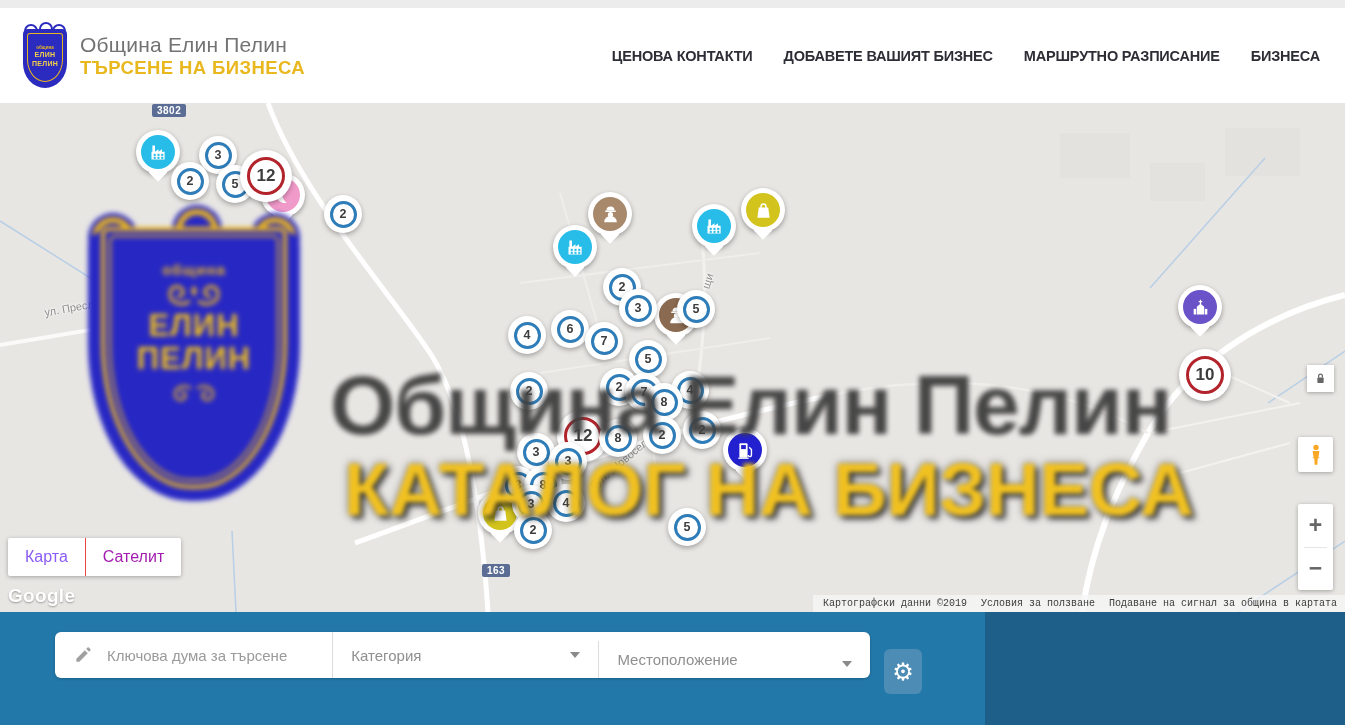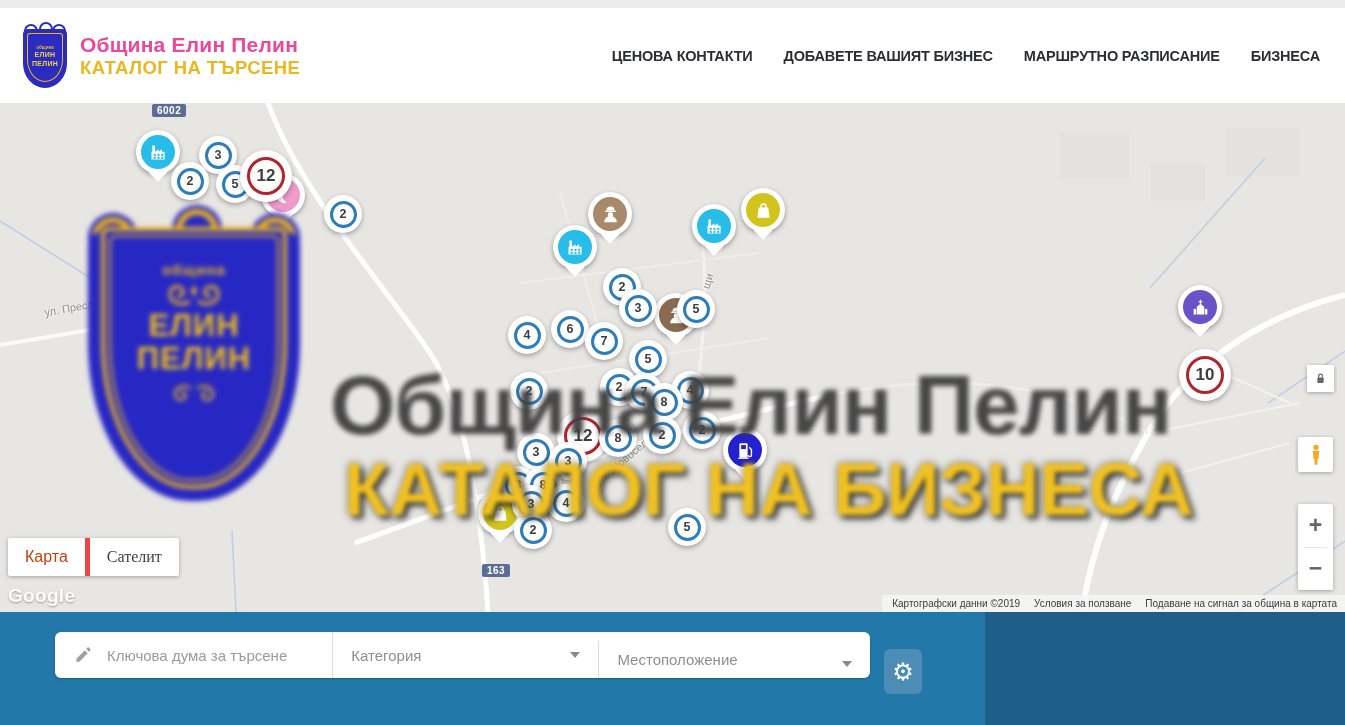--- a/index.html
+++ b/index.html
@@ -10,21 +10,21 @@
   .header{position:absolute;top:8px;left:0;width:100%;height:95px;background:#fff;border-bottom:1px solid #e4e4e4;display:flex;align-items:center;}
   .brand{display:flex;align-items:center;margin-left:22px;gap:12px;}
   .logo{width:46px;height:64px;position:relative;flex:0 0 auto;}
   .logo .curl{position:absolute;top:0;width:10px;height:10px;border:2px solid #2b2bc0;border-radius:50%;background:#fff;}
   .logo .curl.c1{left:2px}.logo .curl.c2{left:17px;top:-2px}.logo .curl.c3{right:2px}
   .logo .shield{position:absolute;top:5px;left:1px;right:1px;bottom:0;background:#2b2bc0;border-radius:5px 5px 50% 50%/5px 5px 42% 42%;}
   .logo .in{position:absolute;top:9px;left:5px;right:5px;bottom:6px;border:1.5px solid #e8b520;border-radius:3px 3px 50% 50%/3px 3px 46% 46%;display:flex;flex-direction:column;align-items:center;justify-content:center;line-height:1.25;}
   .logo .t0{font-size:4.5px;color:#e8b520;font-weight:bold;}
   .logo .t1{font-size:7px;color:#f3d247;font-weight:bold;letter-spacing:.3px;}
   .brand-text{display:flex;flex-direction:column;line-height:1.15;}
-  .brand-title{font-size:21px;font-weight:bold;color:#ec4899;letter-spacing:.2px;}
+  .brand-title{font-size:21px;font-weight:normal;color:#737373;letter-spacing:.2px;}
   .brand-sub{font-size:18.5px;font-weight:bold;color:#e9b81f;letter-spacing:.4px;}
   .nav{margin-left:auto;margin-right:25px;display:flex;gap:31px;}
   .nav a{font-size:14.5px;font-weight:bold;color:#2d2d36;text-decoration:none;letter-spacing:-.2px;cursor:pointer;}
 
   
   .map{position:absolute;top:103px;left:0;width:1345px;height:509px;background:#e8e6e3;overflow:hidden;cursor:grab;}
   .roads{position:absolute;inset:0;z-index:1;}
   .map-label{position:absolute;z-index:2;font-size:11px;color:#8f8f8f;text-shadow:0 0 3px #fff,0 0 3px #fff;white-space:nowrap;}
   .road-badge{position:absolute;z-index:2;background:#5b6d94;color:#fff;font-size:10px;font-weight:bold;padding:1px 5px;border-radius:2px;letter-spacing:.5px;}
 
@@ -48,25 +48,25 @@
   .wm-emblem .c1{left:4px;top:4px}.wm-emblem .c2{left:88px;top:-4px}.wm-emblem .c3{right:4px;top:4px}
   .wm-emblem .shield{position:absolute;top:18px;left:0;right:0;bottom:0;background:#2727c4;border-radius:16px 16px 48% 48%/16px 16px 58% 58%;}
   .wm-emblem .in1{position:absolute;top:14px;left:13px;right:13px;bottom:12px;border:4px solid #e8b520;border-radius:8px 8px 48% 48%/8px 8px 56% 56%;}
   .wm-emblem .in2{position:absolute;top:22px;left:21px;right:21px;bottom:20px;border:2px solid #e8b520;border-radius:6px 6px 48% 48%/6px 6px 56% 56%;display:flex;flex-direction:column;align-items:center;}
   .wm-emblem .e0{margin-top:24px;font-size:15px;font-weight:bold;color:#e8b520;letter-spacing:1px;}
   .wm-emblem .e1{font-size:31px;font-weight:bold;color:#eebf1e;line-height:1.05;letter-spacing:1px;}
 
   
   .maptype{position:absolute;left:8px;top:435px;z-index:30;display:flex;background:#fff;border-radius:2px;box-shadow:0 1px 4px rgba(0,0,0,.3);height:38px;}
   .maptype .btn{padding:0 17px;display:flex;align-items:center;font-size:16px;cursor:pointer;}
-  .maptype .btn.active{font-weight:500;color:#c2410c;}
-  .maptype .btn.idle{color:#404040;border-left:5px solid #ef4444;font-family:Liberation Serif, serif;}
+  .maptype .btn.active{font-weight:500;color:#8b5cf6;}
+  .maptype .btn.idle{color:#a21caf;border-left:1px solid #ef4444;}
   .google-logo{position:absolute;left:8px;top:482px;z-index:30;color:#fff;font-size:19px;font-weight:bold;letter-spacing:.3px;text-shadow:0 1px 2px rgba(0,0,0,.35);cursor:pointer;}
   .attribution{position:absolute;right:0;top:492px;z-index:30;background:rgba(245,245,245,.82);display:flex;gap:14px;padding:3px 8px 3px 10px;font-size:10px;color:#3c3c3c;}
-  .attribution span{cursor:pointer;}
+  .attribution span{cursor:pointer;font-family:Liberation Mono, monospace;}
   .ctrl{position:absolute;z-index:30;background:#fff;box-shadow:0 1px 4px rgba(0,0,0,.3);display:flex;align-items:center;justify-content:center;cursor:pointer;}
   .lock-btn{left:1307px;top:262px;width:27px;height:27px;}
   .pegman{left:1298px;top:334px;width:35px;height:35px;border-radius:2px;}
   .zoomctl{left:1298px;top:401px;width:35px;height:86px;border-radius:2px;flex-direction:column;}
   .zoomctl .zbtn{width:100%;height:43px;display:flex;align-items:center;justify-content:center;font-size:23px;color:#666;font-weight:bold;cursor:pointer;}
   .zoomctl .zdiv{width:23px;height:1px;background:#e6e6e6;}
 
   
   .bottombar{position:absolute;top:612px;left:0;width:1345px;height:113px;background:#2278a9;}
   .bottombar .darkside{position:absolute;right:0;top:0;width:360px;height:113px;background:#1d5f88;}
@@ -99,21 +99,21 @@
           <div class="curl c3"></div>
         <div class="shield"></div>
         <div class="in">
           <span class="t0">община</span>
           <span class="t1">ЕЛИН</span>
           <span class="t1">ПЕЛИН</span>
         </div>
       </div>
       <div class="brand-text">
         <span class="brand-title">Община Елин Пелин</span>
-        <span class="brand-sub">КАТАЛОГ НА ТЪРСЕНЕ</span>
+        <span class="brand-sub">ТЪРСЕНЕ НА БИЗНЕСА</span>
       </div>
     </div>
     <nav class="nav">
       <a>ЦЕНОВА КОНТАКТИ</a>
       <a>ДОБАВЕТЕ ВАШИЯТ БИЗНЕС</a>
       <a>МАРШРУТНО РАЗПИСАНИЕ</a>
       <a>БИЗНЕСА</a>
     </nav>
   </div>
 
@@ -397,21 +397,21 @@
       <svg viewBox="0 0 24 24" width="24" height="24">
         <circle cx="12" cy="4.4" r="2.7" fill="#f9a825"></circle>
         <path d="M8.6 8h6.8l-1 6.6h1V15l-1.7.5-.3 6.2h-2.8l-.3-6.2L8.6 15v-.4h1z" fill="#f9a825"></path>
       </svg>
     </div>
     <div class="ctrl zoomctl">
       <div class="zbtn">+</div>
       <div class="zdiv"></div>
       <div class="zbtn">−</div>
     </div>
-  <div class="road-badge" style="left: 152px; top: 1px;">6002</div>
+  <div class="road-badge" style="left: 152px; top: 1px;">3802</div>
       <div class="road-badge" style="left: 482px; top: 461px;">163</div>
       <div class="map-label" style="left: 44px; top: 198px; transform: rotate(-10deg);">ул. Преслав</div>
       <div class="map-label" style="left: 582px; top: 352px; transform: rotate(-40deg);">бул. „Новосел...</div>
       <div class="map-label" style="left: 700px; top: 172px; transform: rotate(-72deg);">щи</div>
     </div>
 
   <div class="bottombar">
     <div class="darkside"></div>
     <div class="search-box">
       <div class="sec kw">

